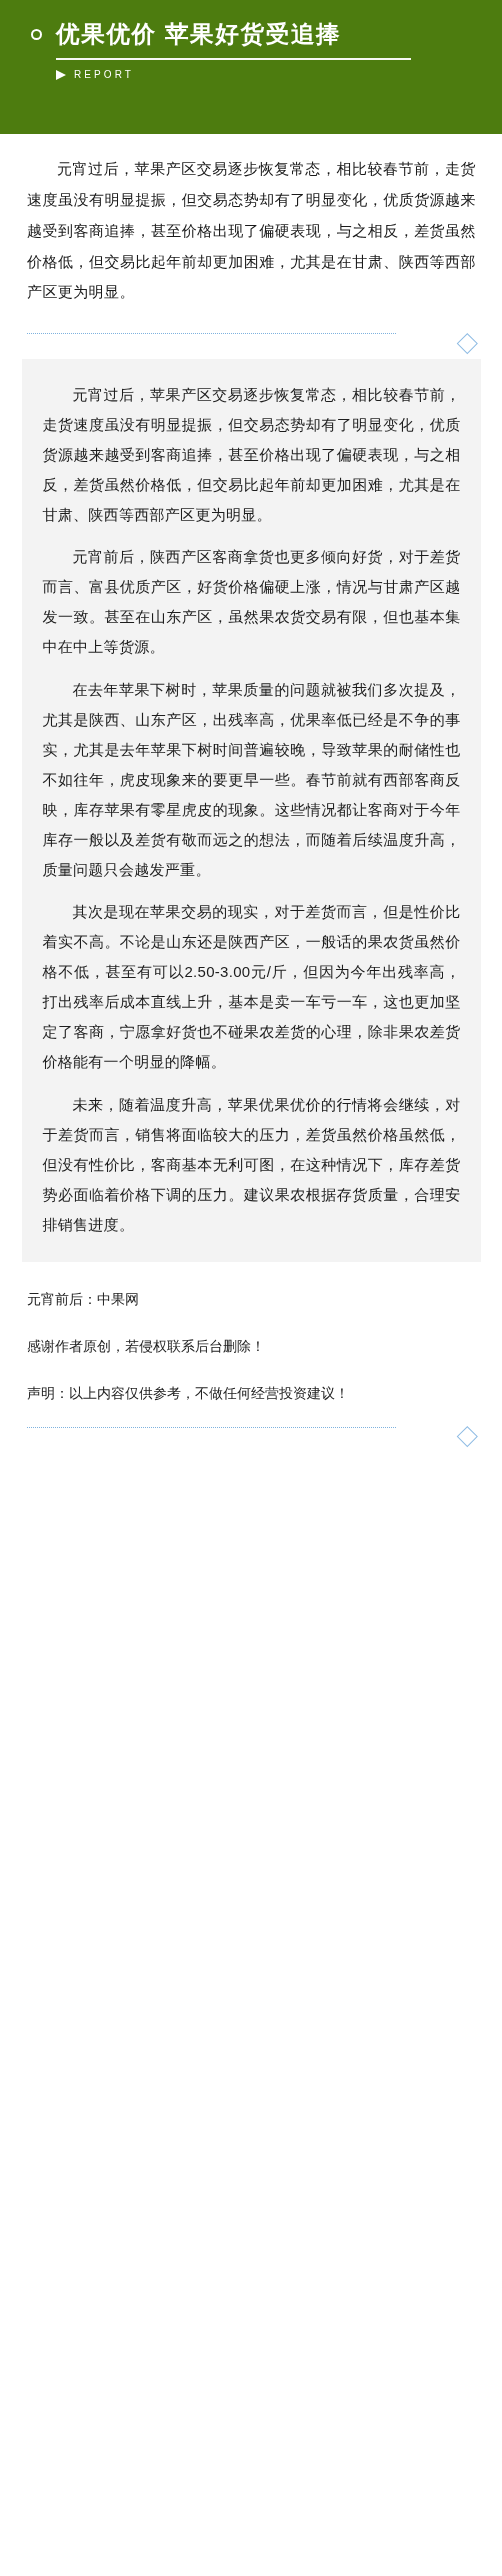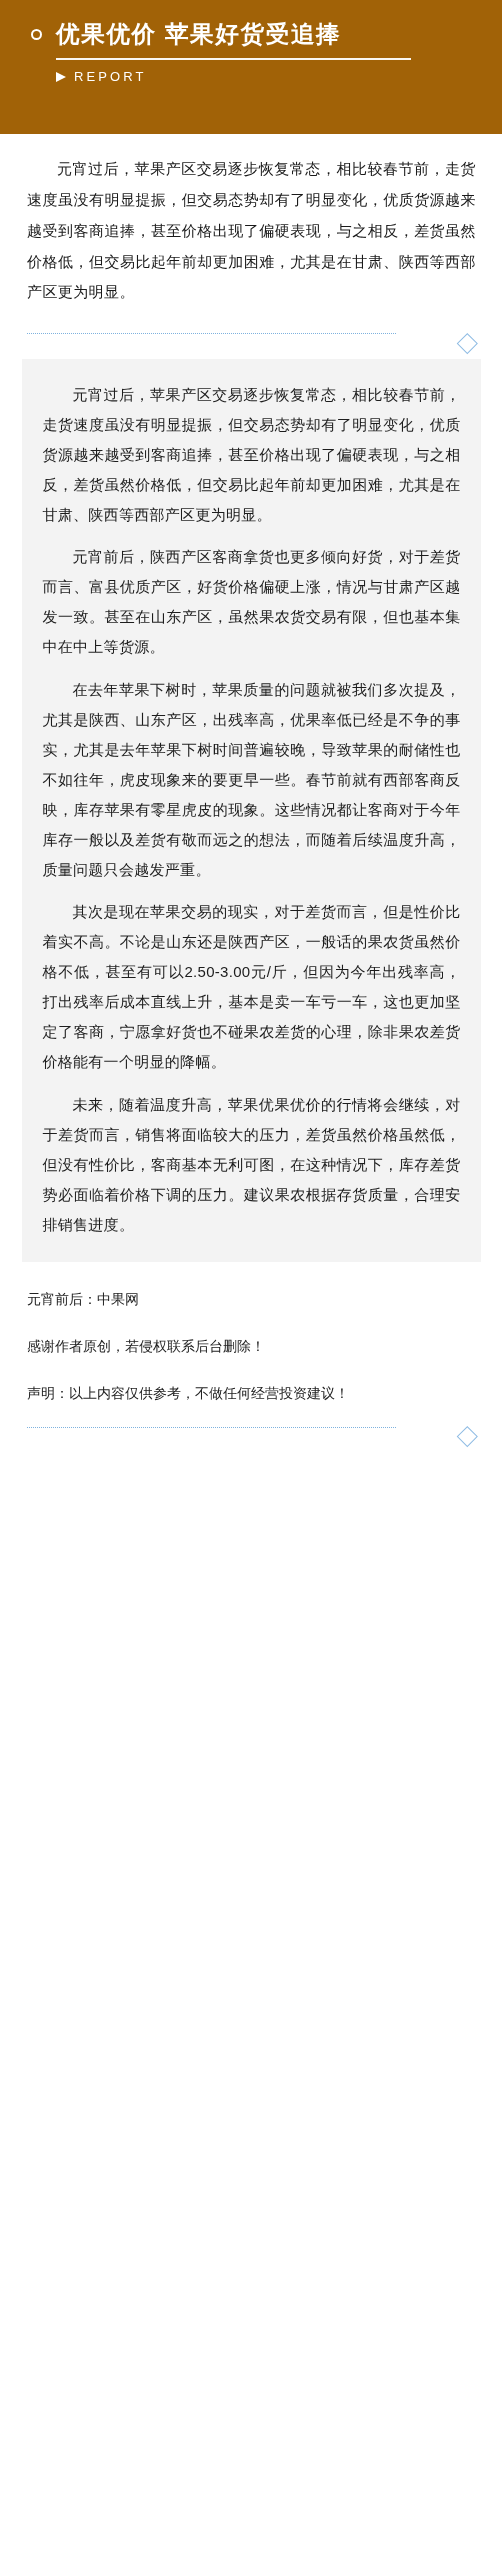--- a/index.html
+++ b/index.html
@@ -21,21 +21,21 @@
     background: #ffffff;
     box-sizing: border-box;
     padding: 0 0 31px 0;
   }
 
   
   .header {
     position: relative;
     width: 503px;
     height: 134px;
-    background: #a16207;
+    background: #4d7c0f;
     box-sizing: border-box;
     padding: 20.4px 31px 0 31px;
   }
   .header-inner {
     position: relative;
     height: 93px;
   }
   .header-title-row {
     display: flex;
     align-items: center;
@@ -74,21 +74,21 @@
   }
   .arrow-icon {
     width: 0;
     height: 0;
     border-top: 5.5px solid transparent;
     border-bottom: 5.5px solid transparent;
     border-left: 10.2px solid #ffffff;
   }
   .header-sub {
     color: #ffffff;
-    font-size: 13px;
+    font-size: 10px;
     letter-spacing: 3.1px;
     font-weight: normal;
     text-align: right;
   }
 
   
   .intro {
     position: relative;
     margin: 0;
     padding: 20.4px 27px 14px 27px;

